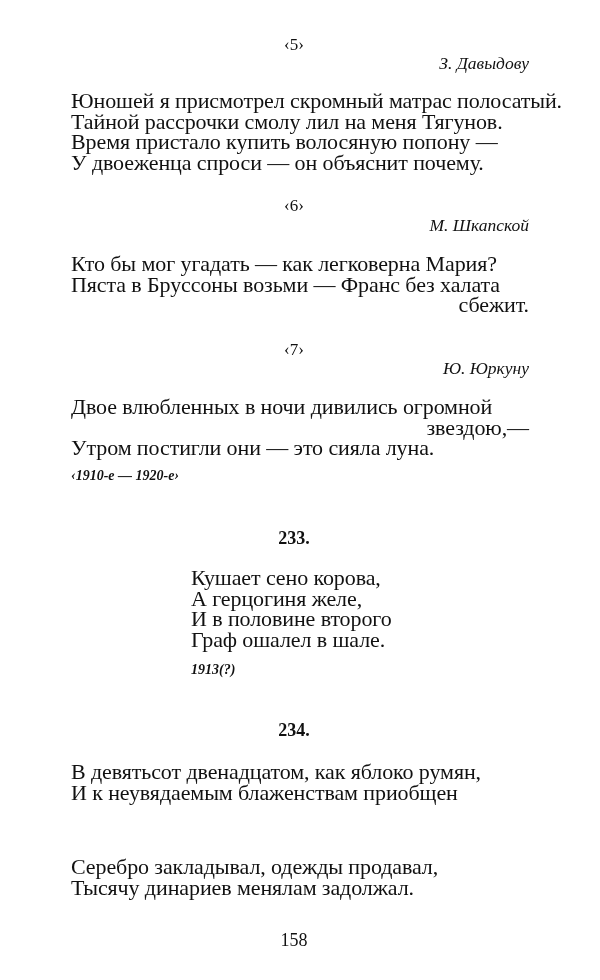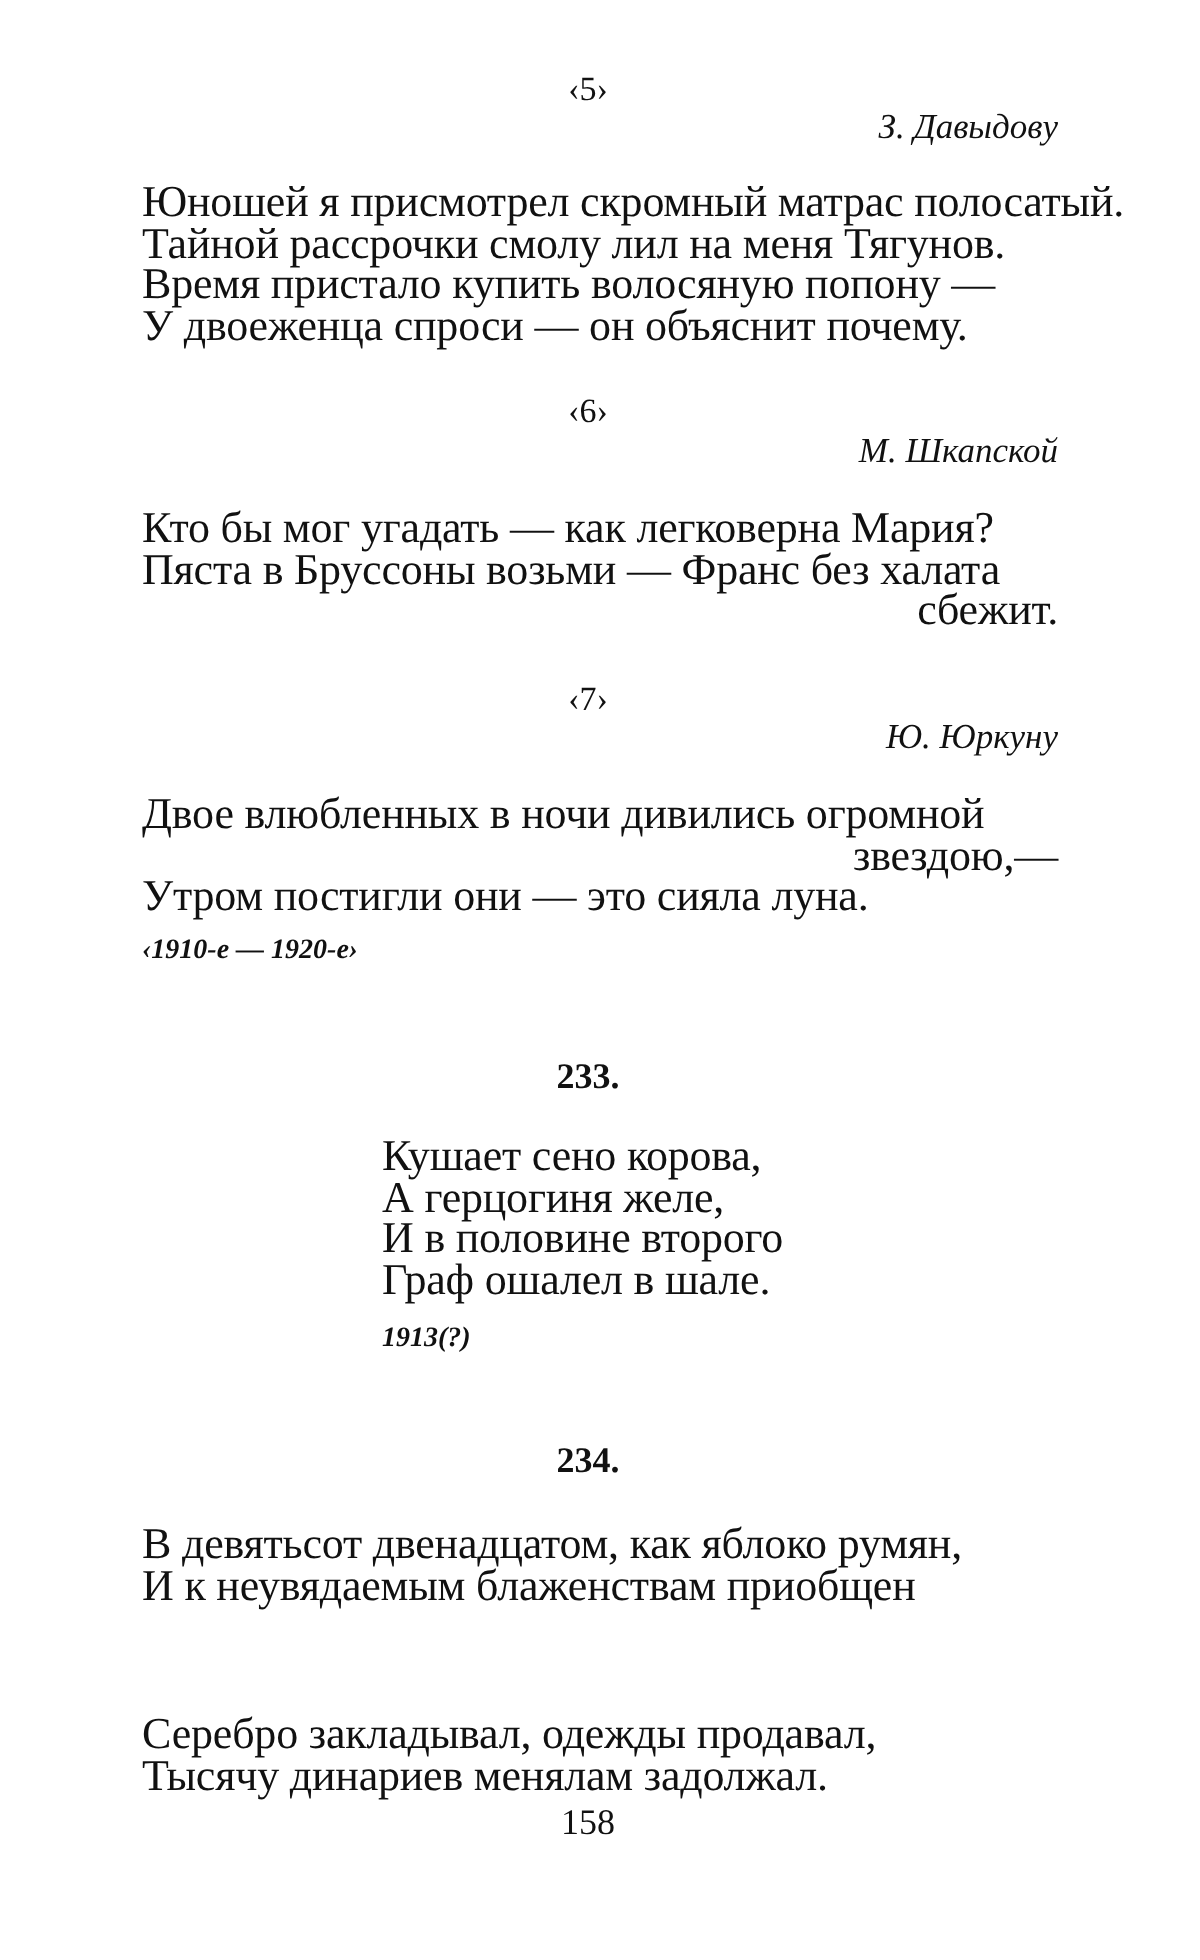--- a/index.html
+++ b/index.html
@@ -121,15 +121,15 @@
   <div class="poem-number" style="top:720px;">234.</div>
   <div class="stanza" style="top:762px;">
     <div class="line">В девятьсот двенадцатом, как яблоко румян,</div>
     <div class="line">И к неувядаемым блаженствам приобщен</div>
   </div>
   <div class="stanza" style="top:857px;">
     <div class="line">Серебро закладывал, одежды продавал,</div>
     <div class="line">Тысячу динариев менялам задолжал.</div>
   </div>
 
-  <div class="page-number" style="top:901px;">158</div>
+  <div class="page-number" style="top:930px;">158</div>
 
 </div>
 
 </body></html>

